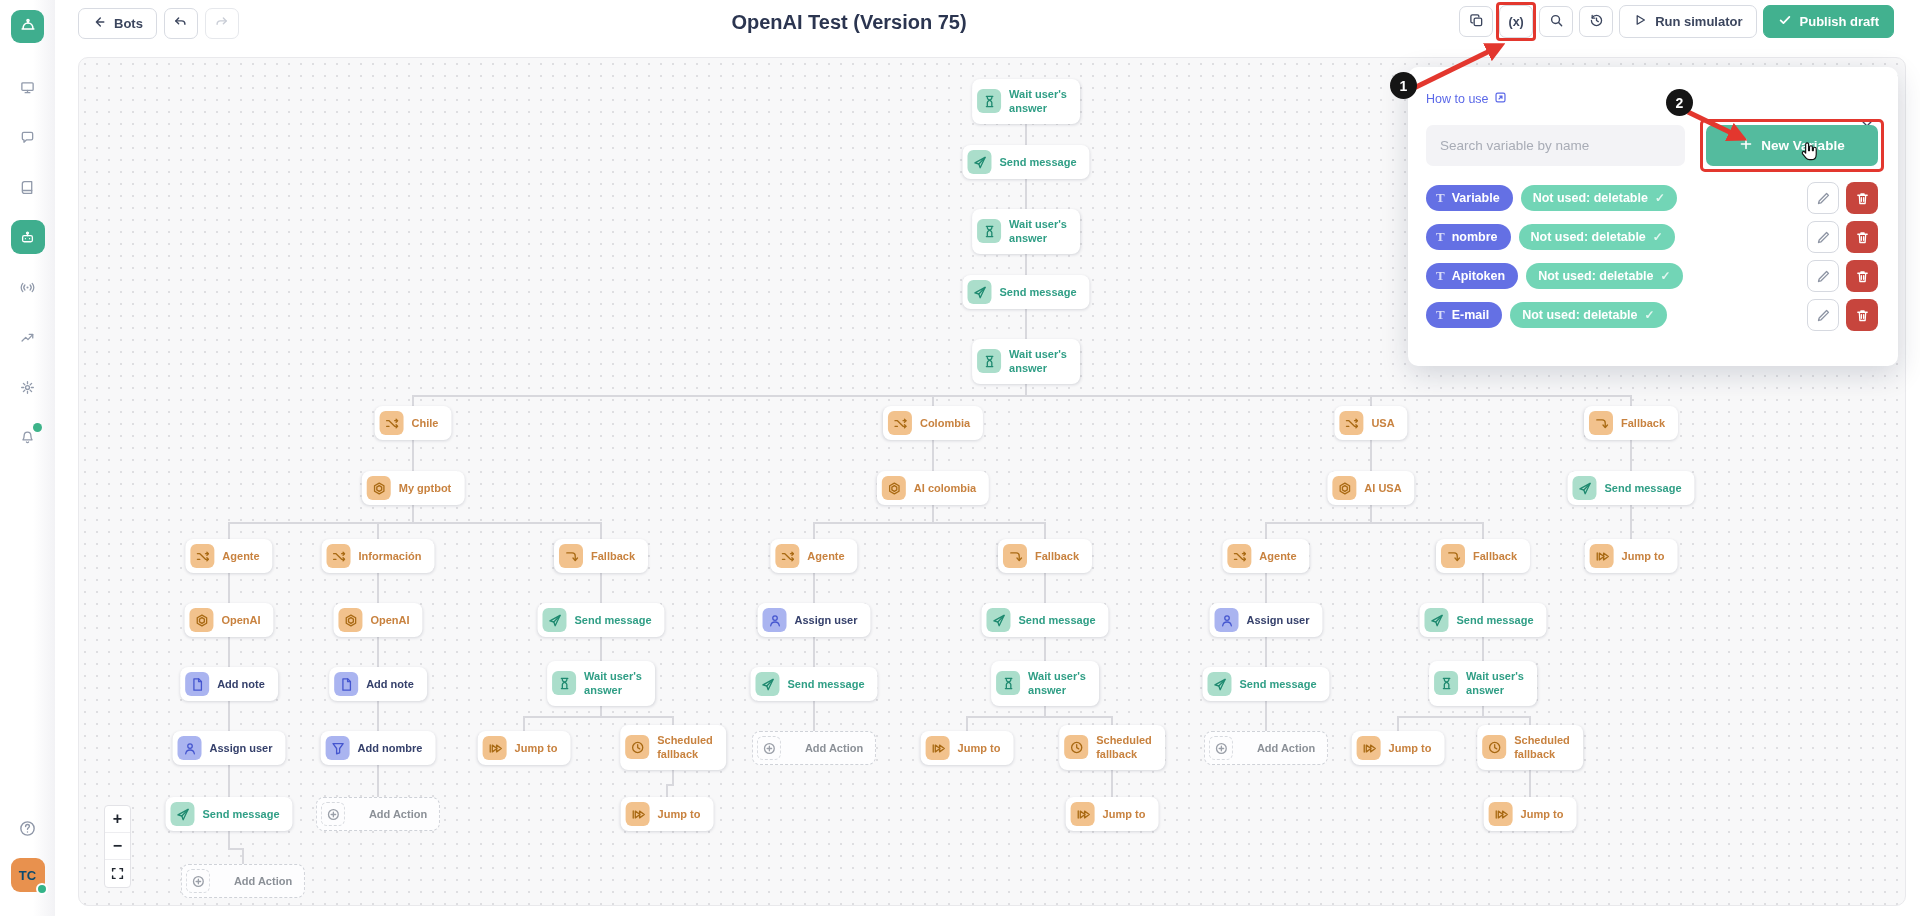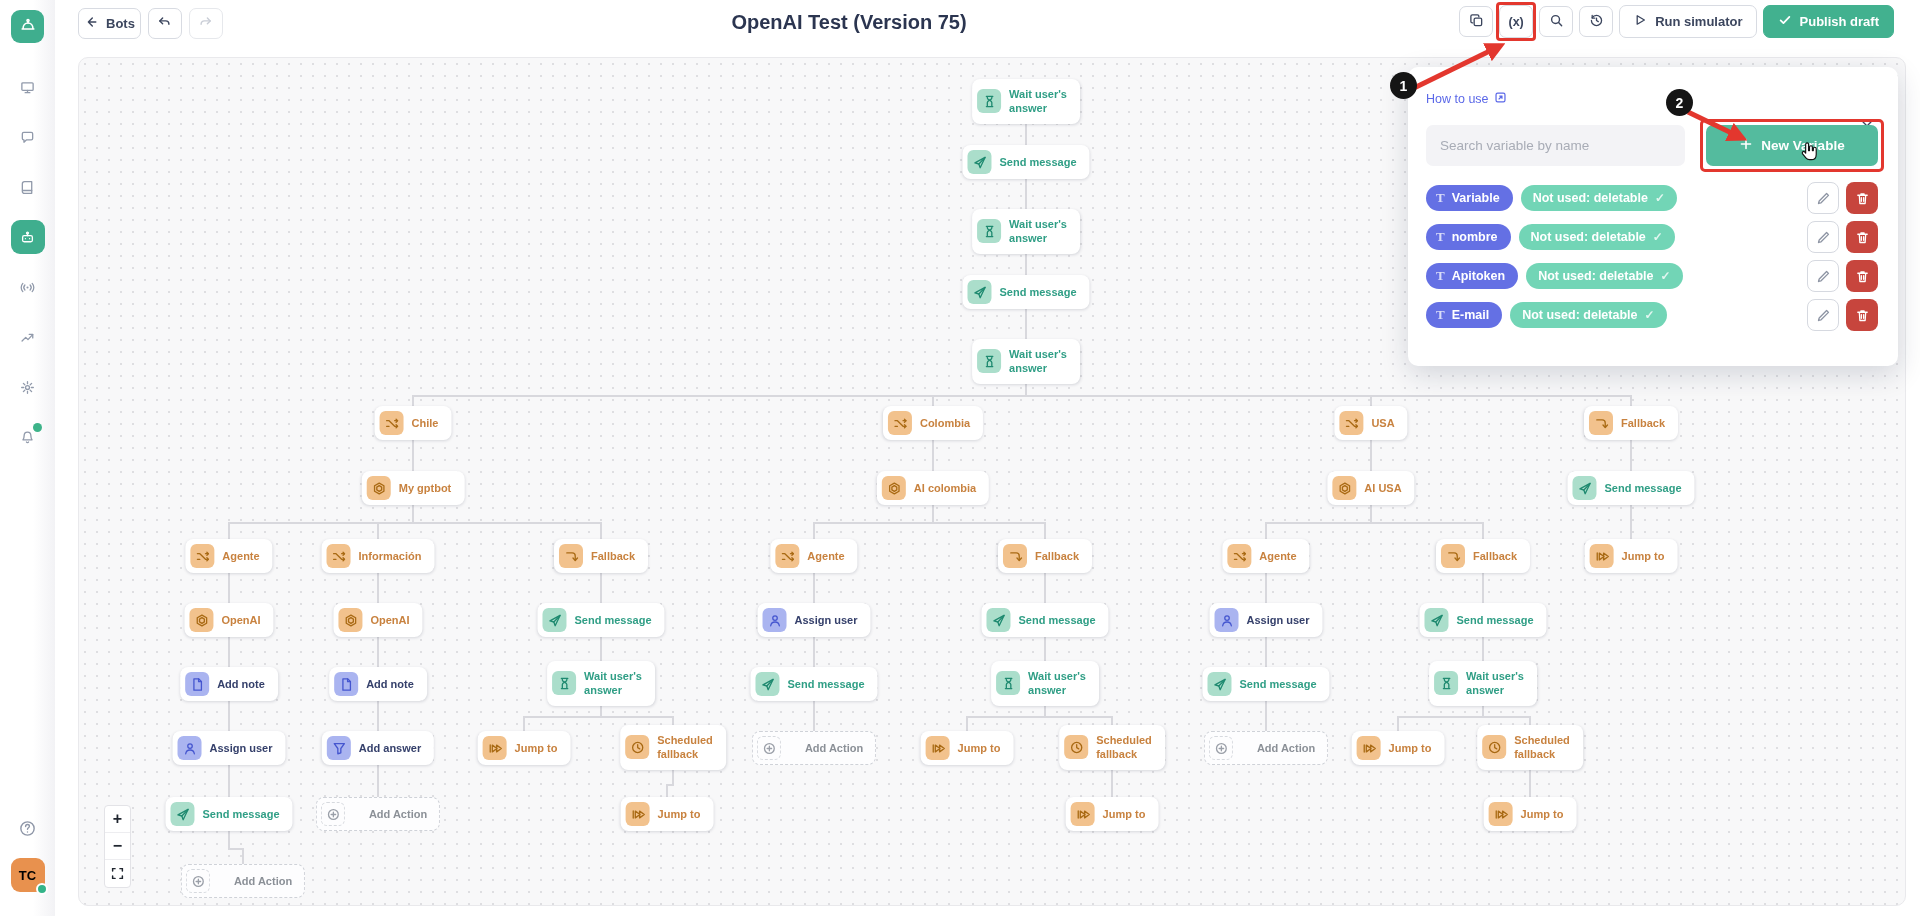--- a/index.html
+++ b/index.html
@@ -14,21 +14,21 @@
   .nav { position:absolute; left:0; top:70px; width:55px; display:flex; flex-direction:column;
     align-items:center; gap:16px; }
   .nav-item { width:34px; height:34px; border-radius:9px; display:flex; align-items:center;
     justify-content:center; color:#919aab; position:relative; cursor:pointer; }
   .nav-item.active { background:#3fae8e; color:#fff; }
   .nav-item .dot { position:absolute; right:3px; top:3px; width:9px; height:9px; border-radius:50%;
     background:#3db389; }
   .sb-bottom { position:absolute; left:0; bottom:0; width:55px; display:flex; flex-direction:column;
     align-items:center; }
   .help { color:#8f97a8; margin-bottom:16px; cursor:pointer; }
-  .avatar { width:34px; height:34px; border-radius:9px; background:#e8914e; color:#000000; font-size:13px;
+  .avatar { width:34px; height:34px; border-radius:9px; background:#e8914e; color:#0c4a6e; font-size:13px;
     font-weight:700; display:flex; align-items:center; justify-content:center; position:relative;
     margin-bottom:24px; cursor:pointer; }
   .avatar .dot { position:absolute; right:-3px; bottom:-3px; width:12px; height:12px; border-radius:50%;
     background:#33b489; border:2px solid #fff; }
 
   
   .h-left { position:absolute; left:78px; top:8px; display:flex; gap:7px; z-index:10; }
   .h-title { position:absolute; left:849px; top:11px; transform:translateX(-50%); font-size:20px;
     font-weight:700; color:#2b3550; white-space:nowrap; z-index:10; }
   .h-right { position:absolute; right:26px; top:5px; display:flex; gap:6px; align-items:center; z-index:10; }
@@ -192,21 +192,21 @@
         </svg>
     </div>
     <div class="avatar">
       <span>TC</span>
       <span class="dot"></span>
     </div>
   </div>
 </div>
 
 <div class="h-left">
-  <button class="hbtn" style="padding:0 5px;">
+  <button class="hbtn" style="padding:0 13px;">
     <span>
       <svg width="14" height="14" viewBox="0 0 16 16" fill="none" stroke="currentColor" stroke-width="1.6" stroke-linecap="round" stroke-linejoin="round">
           <path d="M9.5 3.5L5 8l4.5 4.5M5 8h8.5"></path>
         </svg>
     </span>
     <span>Bots</span>
   </button>
   <button class="hbtn">
     <span>
       <svg width="15" height="15" viewBox="0 0 16 16" fill="none" stroke="currentColor" stroke-width="1.5" stroke-linecap="round" stroke-linejoin="round">
@@ -485,21 +485,21 @@
       <div class="node teal two" style="left: 1404px; top: 603px;"><span class="nicon"><svg width="15" height="15" viewBox="0 0 16 16" fill="none" stroke="currentColor" stroke-width="1.4" stroke-linecap="round" stroke-linejoin="round">
             <path d="M4.6 2.6h6.8M4.6 13.4h6.8M5.6 2.6v1.6c0 2.2 4.8 2.6 4.8 4.8v4.4M10.4 2.6v1.6c0 2.2-4.8 2.6-4.8 4.8v4.4"></path>
           </svg></span><span class="nlabel">Wait user's
 answer</span></div>
       <div class="node indigo" style="left: 150px; top: 673px;"><span class="nicon"><svg width="15" height="15" viewBox="0 0 16 16" fill="none" stroke="currentColor" stroke-width="1.4" stroke-linecap="round" stroke-linejoin="round">
             <circle cx="8" cy="5.4" r="2.4"></circle>
             <path d="M3.4 13.6c.4-2.6 2.2-4 4.6-4s4.2 1.4 4.6 4"></path>
           </svg></span><span class="nlabel">Assign user</span></div>
       <div class="node indigo" style="left: 299px; top: 673px;"><span class="nicon"><svg width="15" height="15" viewBox="0 0 16 16" fill="none" stroke="currentColor" stroke-width="1.4" stroke-linecap="round" stroke-linejoin="round">
             <path d="M2.6 2.8h10.8L9.6 8v4.6l-3.2 1V8L2.6 2.8z"></path>
-          </svg></span><span class="nlabel">Add answer</span></div>
+          </svg></span><span class="nlabel">Add nombre</span></div>
       <div class="node orange" style="left: 445px; top: 673px;"><span class="nicon"><svg width="15" height="15" viewBox="0 0 16 16" fill="none" stroke="currentColor" stroke-width="1.4" stroke-linecap="round" stroke-linejoin="round">
             <path d="M2.8 4.2v7.6"></path>
             <path d="M5 4.4v7.2L10 8 5 4.4z"></path>
             <path d="M9.6 4.4v7.2L14.6 8l-5-3.6z"></path>
           </svg></span><span class="nlabel">Jump to</span></div>
       <div class="node orange two" style="left: 594px; top: 667px;"><span class="nicon"><svg width="15" height="15" viewBox="0 0 16 16" fill="none" stroke="currentColor" stroke-width="1.4" stroke-linecap="round" stroke-linejoin="round">
             <circle cx="8" cy="8" r="5.4"></circle>
             <path d="M8 5v3.2l2.2 1.3"></path>
           </svg></span><span class="nlabel">Scheduled
 fallback</span></div>

